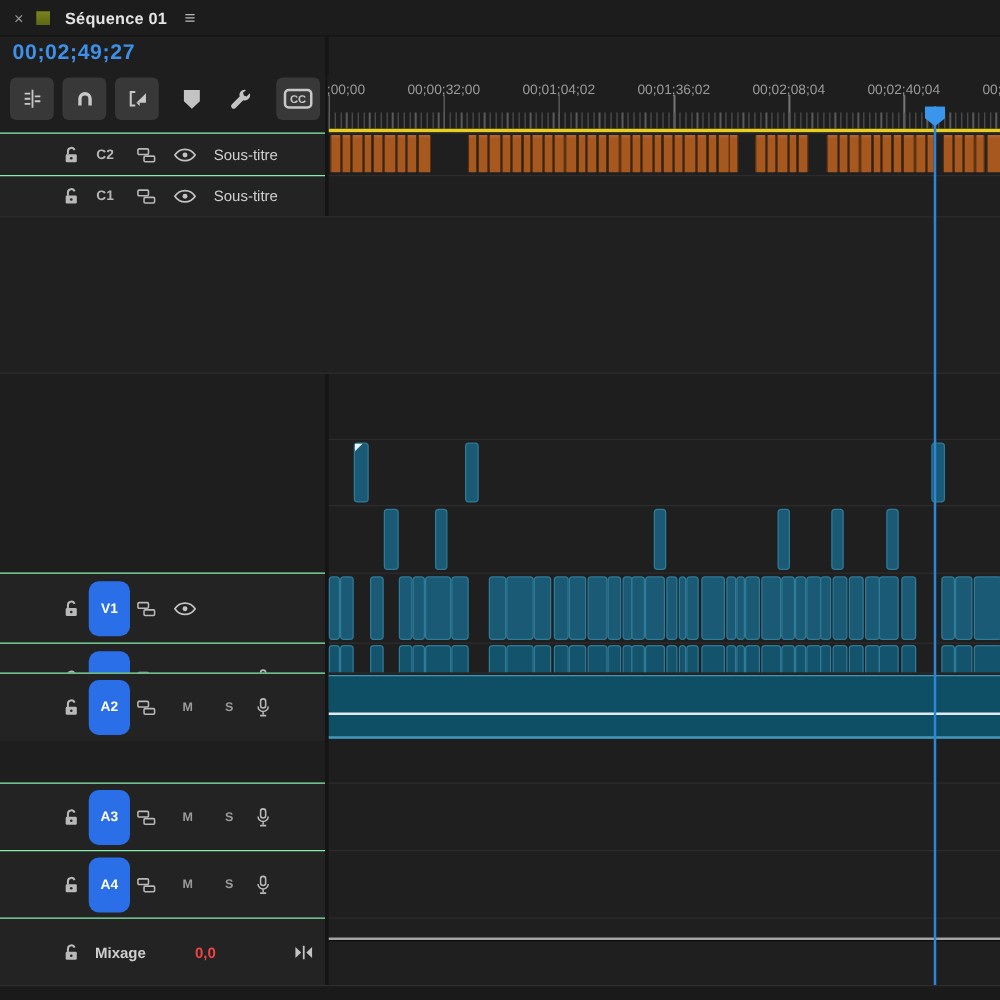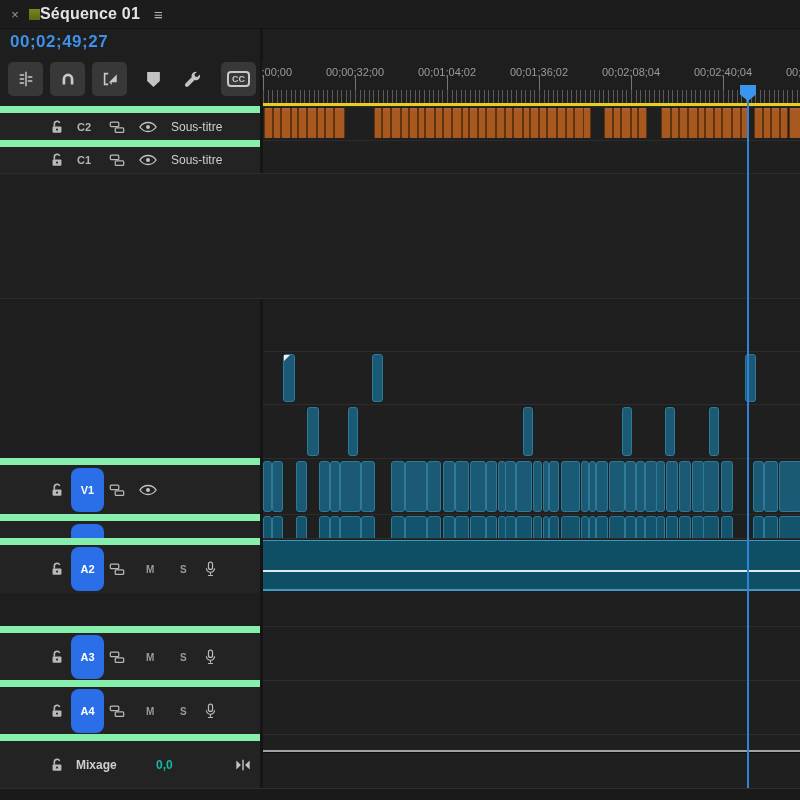--- a/index.html
+++ b/index.html
@@ -4,21 +4,21 @@
 <style>
   html,body{margin:0;padding:0;background:#111;}
   .app{position:relative;width:800px;height:800px;background:#1e1e1e;overflow:hidden;
        font-family:"Liberation Sans",sans-serif;-webkit-font-smoothing:antialiased;}
 
   
   .tabbar{position:absolute;left:0;top:0;width:800px;height:28px;background:#1c1c1c;
           border-bottom:1px solid #141414;display:flex;align-items:center;}
   .tab-close{color:#9a9a9a;font-size:13px;margin-left:9px;width:12px;text-align:center;cursor:default;}
   .tab-swatch{width:11px;height:11px;margin-left:8px;background:linear-gradient(180deg,#7b841f 0%,#5e6613 100%);}
-  .tab-title{color:#e4e4e4;font-size:16px;font-weight:bold;letter-spacing:.2px;}
+  .tab-title{color:#e4e4e4;font-size:13px;font-weight:bold;margin-left:12px;letter-spacing:.2px;}
   .tab-menu{color:#b5b5b5;font-size:15px;margin-left:14px;line-height:1;}
 
   
   .timecode{position:absolute;left:10px;top:32px;color:#3e90e8;font-size:17px;font-weight:bold;letter-spacing:.5px;}
 
   
   .toolbar-btn{position:absolute;width:35px;height:34px;top:62px;background:#383838;border-radius:5px;
                display:flex;align-items:center;justify-content:center;}
   .toolbar-flat{position:absolute;top:66px;width:24px;height:26px;display:flex;align-items:center;justify-content:center;}
   .cc-box{border:2px solid #c8c8c8;border-radius:4px;color:#c8c8c8;font-size:9px;font-weight:bold;
@@ -32,31 +32,31 @@
   .ruler-minor{position:absolute;left:0;right:0;top:30px;height:13px;background-position-x:1px;
      background-image:repeating-linear-gradient(90deg,#5a5a5a 0 1px,transparent 1px 4.6px);}
   .ruler-major{position:absolute;left:0;right:0;top:16px;height:27px;background-position-x:1px;
      background-image:repeating-linear-gradient(90deg,#757575 0 1px,transparent 1px 92px);}
   .rlabel{position:absolute;top:6px;transform:translateX(-50%);color:#9b9b9b;font-size:11px;white-space:nowrap;}
 
   .renderbar{position:absolute;left:263px;right:0;top:103px;height:3px;background:#e8cf1e;}
 
   
   .row{position:absolute;left:0;right:0;}
-  .hcell{position:absolute;left:0;width:260px;top:0;bottom:0;background:#232323;border-top:7px solid #86efac;}
+  .hcell{position:absolute;left:0;width:260px;top:0;bottom:0;background:#232323;border-top:1px solid #86efac;}
   .lane{position:absolute;left:263px;right:0;top:0;bottom:0;background:#1f1f1f;border-top:1px solid #2c2c2c;}
   .region-empty{position:absolute;left:0;right:0;background:#202020;border-top:1px solid #2c2c2c;border-bottom:1px solid #2c2c2c;}
   .bottomstrip{position:absolute;left:0;right:0;top:788px;height:12px;background:#1a1a1a;border-top:1px solid #2e2e2e;}
 
   .ic{position:absolute;top:50%;transform:translateY(-50%);display:flex;align-items:center;justify-content:center;}
   .tname{position:absolute;top:50%;transform:translateY(-50%);color:#b5b5b5;font-size:11px;font-weight:bold;}
   .badge{position:absolute;left:71px;top:50%;transform:translateY(-50%);width:33px;height:44px;background:#2a6fe8;
          border-radius:8px;color:#fff;font-size:11px;font-weight:bold;display:flex;align-items:center;justify-content:center;}
   .ms{position:absolute;top:50%;transform:translateY(-50%);color:#9a9a9a;font-size:10px;font-weight:bold;}
-  .gain{position:absolute;left:156px;top:50%;transform:translateY(-50%);color:#14b8a6;font-size:12px;font-weight:bold;}
+  .gain{position:absolute;left:156px;top:50%;transform:translateY(-50%);color:#ef4444;font-size:12px;font-weight:bold;}
   .caption-label{position:absolute;left:171px;top:50%;transform:translateY(-50%);color:#cfcfcf;font-size:12px;}
   .master-label{position:absolute;left:76px;top:50%;transform:translateY(-50%);color:#cfcfcf;font-size:12px;font-weight:bold;}
 
   
   .clip{position:absolute;}
   .clip-c{top:1px;bottom:2px;background:linear-gradient(180deg,#b4653a 0,#a7581f 3px,#a7581f 100%);
           border-left:1px solid #5e330e;border-right:1px solid #5e330e;border-radius:1px;}
   .clip-v{top:2px;bottom:2px;background:#1a5a74;border:1px solid #2e7b99;border-radius:3px;}
   .clip-a1{top:1px;bottom:1px;background:#13536b;border:1px solid #2e7b99;border-radius:3px;overflow:hidden;}
   .clip-a1::before{content:"";position:absolute;left:0;right:0;top:54%;height:17%;border-top:1px solid #a8dcf4;

